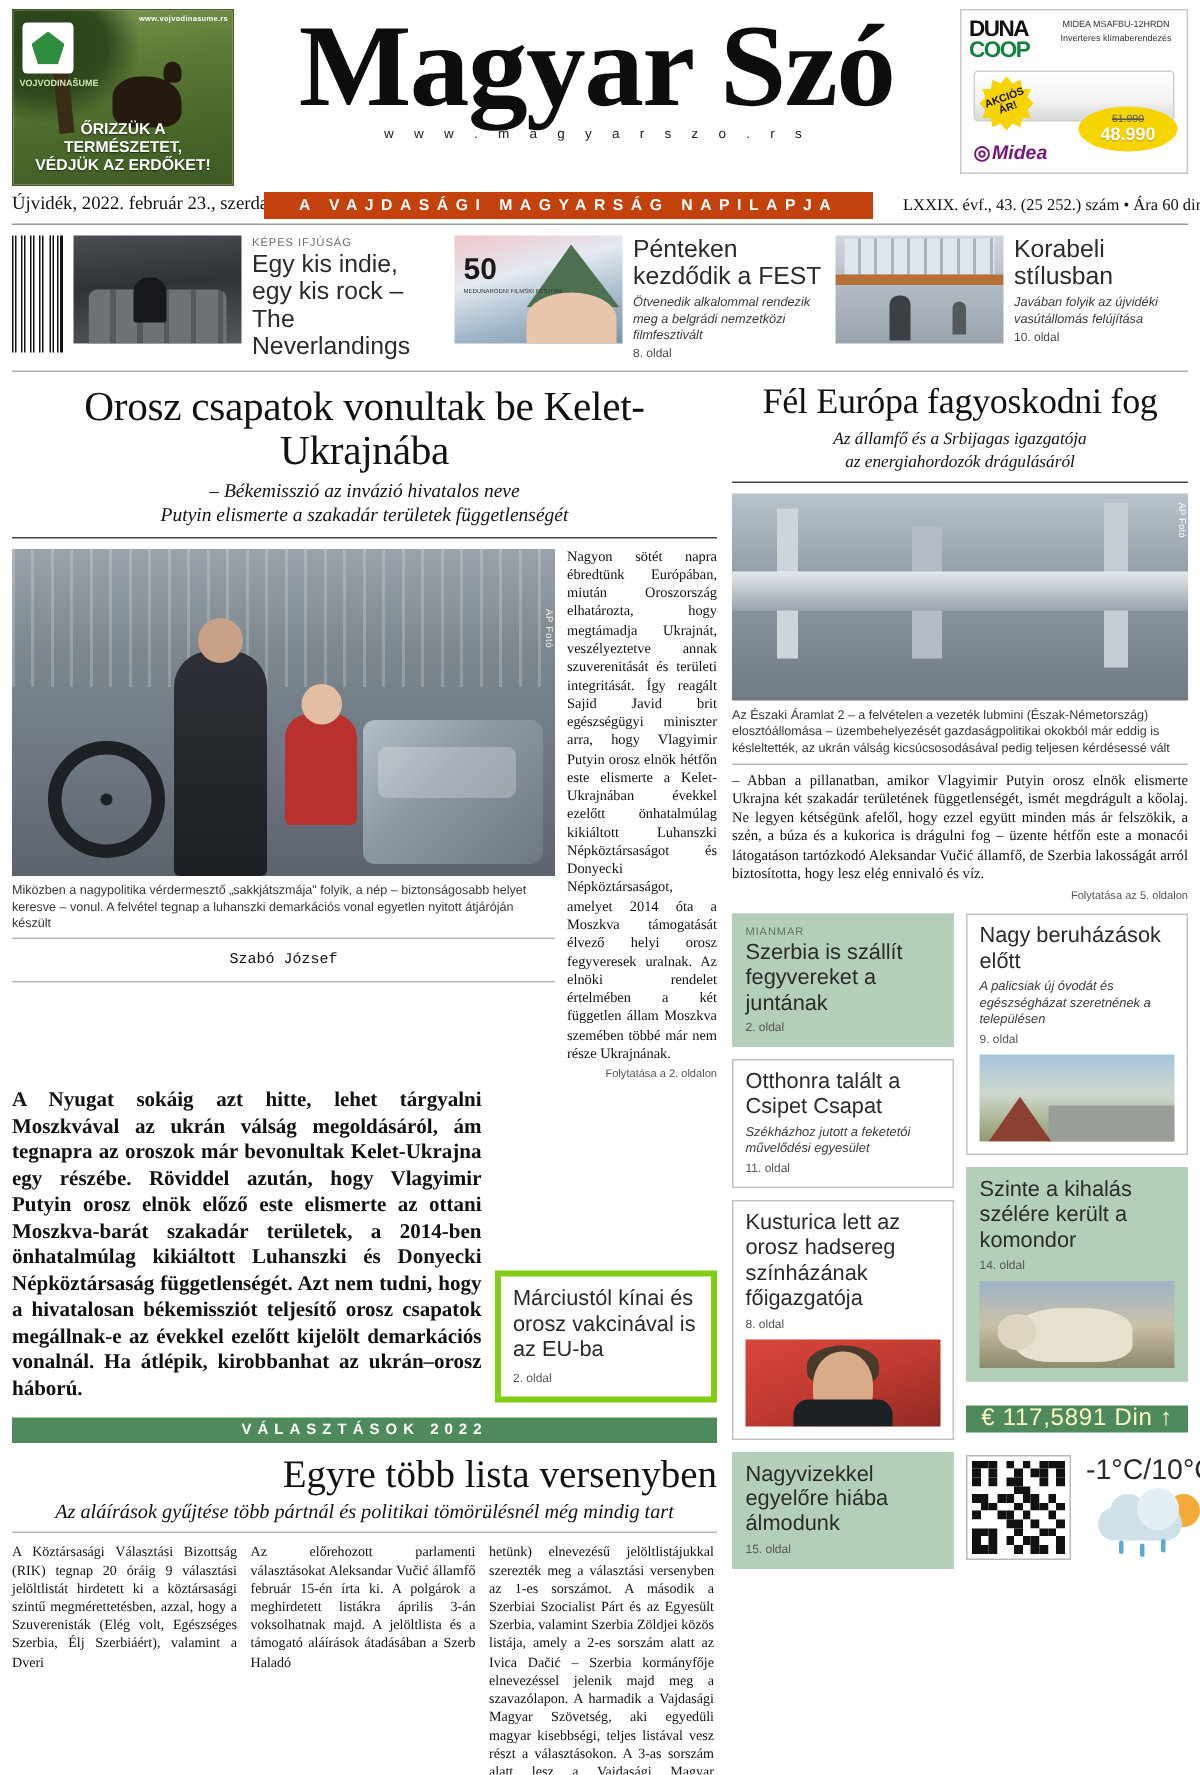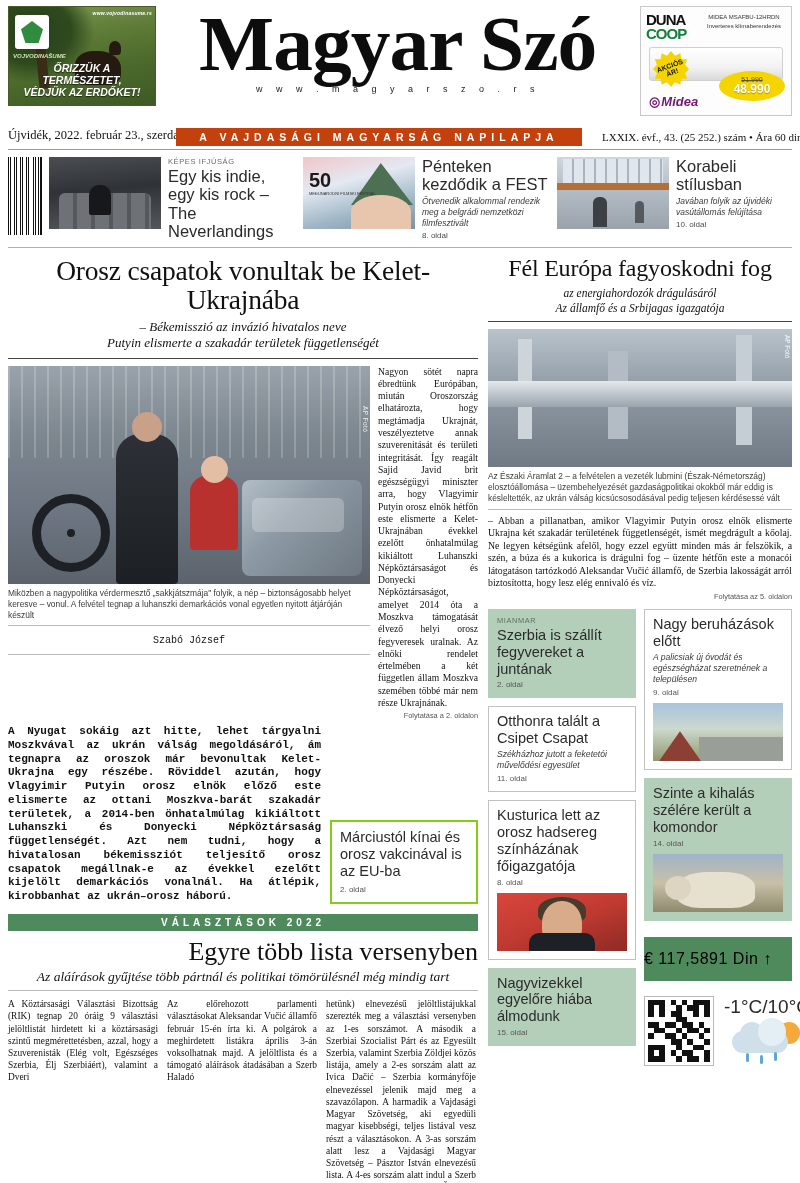--- a/index.html
+++ b/index.html
@@ -9,24 +9,23 @@
     font-family: "Liberation Serif", serif;
     color: #111;
     overflow: hidden;
     position: relative;
   }
   .page { width: 800px; height: 1183px; padding: 6px 8px 0 8px; position: relative; }
 
   
   .masthead { display: flex; align-items: flex-start; height: 120px; }
   .ad-left {
-    width: 148px; height: 100px; position: relative; overflow: hidden;
+    width: 148px; height: 118px; position: relative; overflow: hidden;
     border: 1px solid #4a5a2a;
     background: linear-gradient(170deg,#7e9a52 0%,#5d7a36 35%,#4d6b2c 60%,#3d5a24 100%);
-    font-style: italic;
   }
   .ad-left .tree {
     position:absolute; left:-6px; top:-4px; width:92px; height:80px;
     background: radial-gradient(ellipse at 30% 35%, #26401a 0%, #2f4a1e 45%, rgba(47,74,30,0) 70%);
   }
   .ad-left .trunk { position:absolute; left:28px; top:30px; width:10px; height:52px; background:#3a2d18; transform:rotate(-6deg); }
   .ad-left .deer {
     position:absolute; left:66px; top:44px; width:46px; height:34px;
     background:#241a10; border-radius:40% 50% 30% 30%;
   }
@@ -137,25 +136,25 @@
      background:linear-gradient(135deg,#b3bec7 0%,#8d99a4 40%,#6d7882 100%); border-radius:8px;}
   .lp-bags:after{content:"";position:absolute;left:10px;top:18px;width:92px;height:34px;background:rgba(255,255,255,.25);border-radius:6px;}
   .lp-credit{ position:absolute; right:1px; top:40px; font-family:"Liberation Sans",sans-serif; font-size:6.5px; color:#fff;
      writing-mode:vertical-rl; letter-spacing:.4px; opacity:.85;}
 
   .lead-col { flex:1; }
   .body-text { font-size:9.6px; line-height:1.28; text-align:justify; hyphens:auto; }
   .caption { font-family:"Liberation Sans",sans-serif; font-size:8.4px; line-height:1.3; color:#3a3a3a; padding-top:4px;}
   .byline { text-align:center; font-size:10px; padding:4px 0 3px 0;font-family:Liberation Mono, monospace;}
   .cont-note { font-family:"Liberation Sans",sans-serif; font-size:7.4px; color:#555; text-align:right; margin-top:2px;}
-  .lead-bold { font-weight:bold; font-size:11px; line-height:1.25; text-align:justify;font-family:Liberation Mono, monospace; }
+  .lead-bold { font-weight:bold; font-size:14px; line-height:1.25; text-align:justify; }
 
   .two-col-flow { display:flex; gap:9px; margin-top:5px;}
 
-  .mini-box { border:2px solid #84cc16; padding:7px 8px 8px 8px; }
+  .mini-box { border:4px solid #84cc16; padding:7px 8px 8px 8px; }
   .mini-title { font-family:"Liberation Sans",sans-serif; font-weight:300; font-size:14.5px; line-height:1.18; color:#2b2b2b;}
   .mini-page { font-family:"Liberation Sans",sans-serif; font-size:8px; color:#555; margin-top:5px;}
 
   
   .r-photo { width:304px; height:138px; position:relative; overflow:hidden;
      background:linear-gradient(180deg,#b9c3cc 0%,#8e99a3 45%,#6f7a85 100%);}
   .r-photo .pipe{ position:absolute; left:0; right:0; top:52px; height:26px; background:linear-gradient(180deg,#e3e8ec,#9aa4ad);}
   .r-photo .v1{ position:absolute; left:30px; top:10px; width:14px; height:100px; background:#cdd4da;}
   .r-photo .v2{ position:absolute; left:120px; top:22px; width:20px; height:88px; background:#b3bcc4;}
   .r-photo .v3{ position:absolute; right:40px; top:6px; width:16px; height:110px; background:#c6ced5;}
@@ -186,22 +185,22 @@
 
   
   .sect-bar { background:#4f8a5c; color:#fff; text-align:center; font-family:"Liberation Sans",sans-serif;
      font-size:10px; letter-spacing:4px; font-weight:bold; padding:3px 0; margin-top:10px;}
   .elect-headline { font-size:26px; text-align:right; margin-top:7px; line-height:1.05;}
   .elect-deck { font-style:italic; font-size:13.5px; text-align:center; margin-top:4px;}
   .elect-cols { display:flex; gap:9px; margin-top:7px;}
   .elect-cols .c { width:150px; font-size:9.4px; line-height:1.3; text-align:justify;}
 
   
-  .fx-bar { background:#4f8a5c; color:#000000; font-family:"Liberation Sans",sans-serif;
-     font-size:16px; padding:13px 0; margin-top:8px; letter-spacing:.5px;}
+  .fx-bar { background:#4f8a5c; color:#fef9c3; text-align:center; font-family:"Liberation Sans",sans-serif;
+     font-size:16px; padding:0 0; margin-top:8px; letter-spacing:.5px;}
   .wx-row { display:flex; gap:10px; margin-top:7px; align-items:flex-start;}
   .qr { width:70px; height:70px; border:1px solid #b9b9b9; padding:3px; background:#fff; flex:none;}
   .qr-grid { width:100%; height:100%; display:grid; grid-template-columns:repeat(11,1fr); grid-template-rows:repeat(11,1fr);}
   .qr-grid i{ background:#fff;} .qr-grid i.on{ background:#111;}
   .wx { flex:1; }
   .wx-temp { font-family:"Liberation Sans",sans-serif; font-size:19px; color:#2b2b2b; text-align:center;}
   .wx-icon { margin:4px auto 0; width:74px; height:40px; position:relative;}
   .wx-icon .sun{ position:absolute; right:4px; top:0; width:22px; height:22px; background:#f4a93b; border-radius:50%;}
   .wx-icon .cloud{ position:absolute; left:2px; top:9px; width:56px; height:22px; background:#cfe0ea; border-radius:14px;}
   .wx-icon .cloud:before{content:"";position:absolute;left:8px;top:-9px;width:24px;height:24px;background:#cfe0ea;border-radius:50%;}
@@ -375,22 +374,22 @@
         <div class="c">A Köztársasági Választási Bizottság (RIK) tegnap 20 óráig 9 választási jelöltlistát hirdetett ki a köztársasági szintű megmérettetésben, azzal, hogy a Szuverenisták (Elég volt, Egészséges Szerbia, Élj Szerbiáért), valamint a Dveri</div>
         <div class="c">Az előrehozott parlamenti választásokat Aleksandar Vučić államfő február 15-én írta ki. A polgárok a meghirdetett listákra április 3-án voksolhatnak majd. A jelöltlista és a támogató aláírások átadásában a Szerb Haladó</div>
         <div class="c">hetünk) elnevezésű jelöltlistájukkal szerezték meg a választási versenyben az 1-es sorszámot. A második a Szerbiai Szocialist Párt és az Egyesült Szerbia, valamint Szerbia Zöldjei közös listája, amely a 2-es sorszám alatt az Ivica Dačić – Szerbia kormányfője elnevezéssel jelenik majd meg a szavazólapon. A harmadik a Vajdasági Magyar Szövetség, aki egyedüli magyar kisebbségi, teljes listával vesz részt a választásokon. A 3-as sorszám alatt lesz a Vajdasági Magyar Szövetség – Pásztor István elnevezésű lista. A 4-es sorszám alatt indul a Szerb Radikális Párt Dr. Vojislav Šešelj – Szerb Radikális Párt elnevezésű listája, míg az 5. a Marinika Tepić – Ujedinjeni za pobedu Srbije (Együtt Szerbia Győzelméért) lista, amely a Szabadság és Igazságosság Pártja mellett többek között a Néppárt,</div>
       </div>
 
     </div>
 
     <div class="col-right">
       <div class="headline headline-r">Fél Európa fagyoskodni fog</div>
       <div class="deck deck-r">
+        <div>Az államfő és a Srbijagas igazgatója</div>
         <div>az energiahordozók drágulásáról</div>
-        <div>Az államfő és a Srbijagas igazgatója</div>
       </div>
       <div class="hr-dark"></div>
 
       <div class="r-photo">
         <div class="v1"></div>
         <div class="v2"></div>
         <div class="v3"></div>
         <div class="pipe"></div>
         <div class="credit">AP Fotó</div>
       </div>

